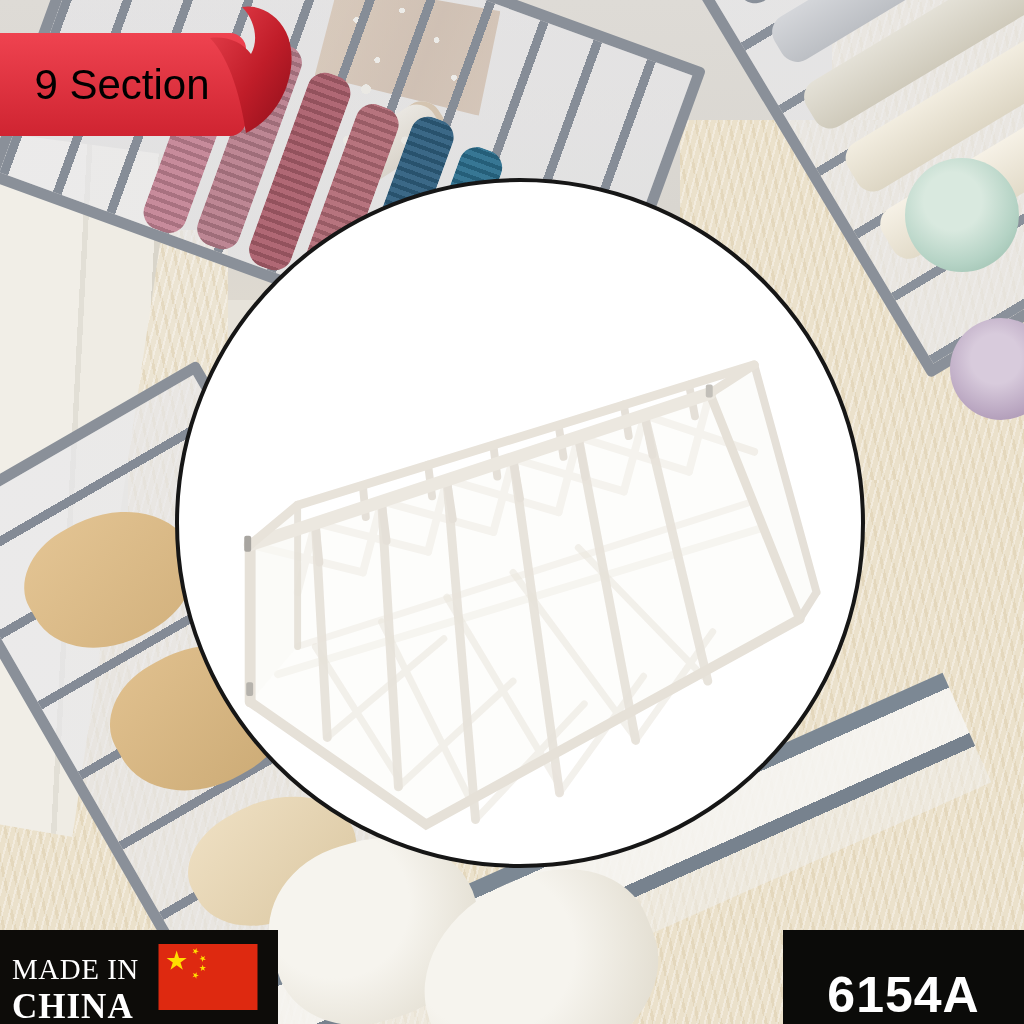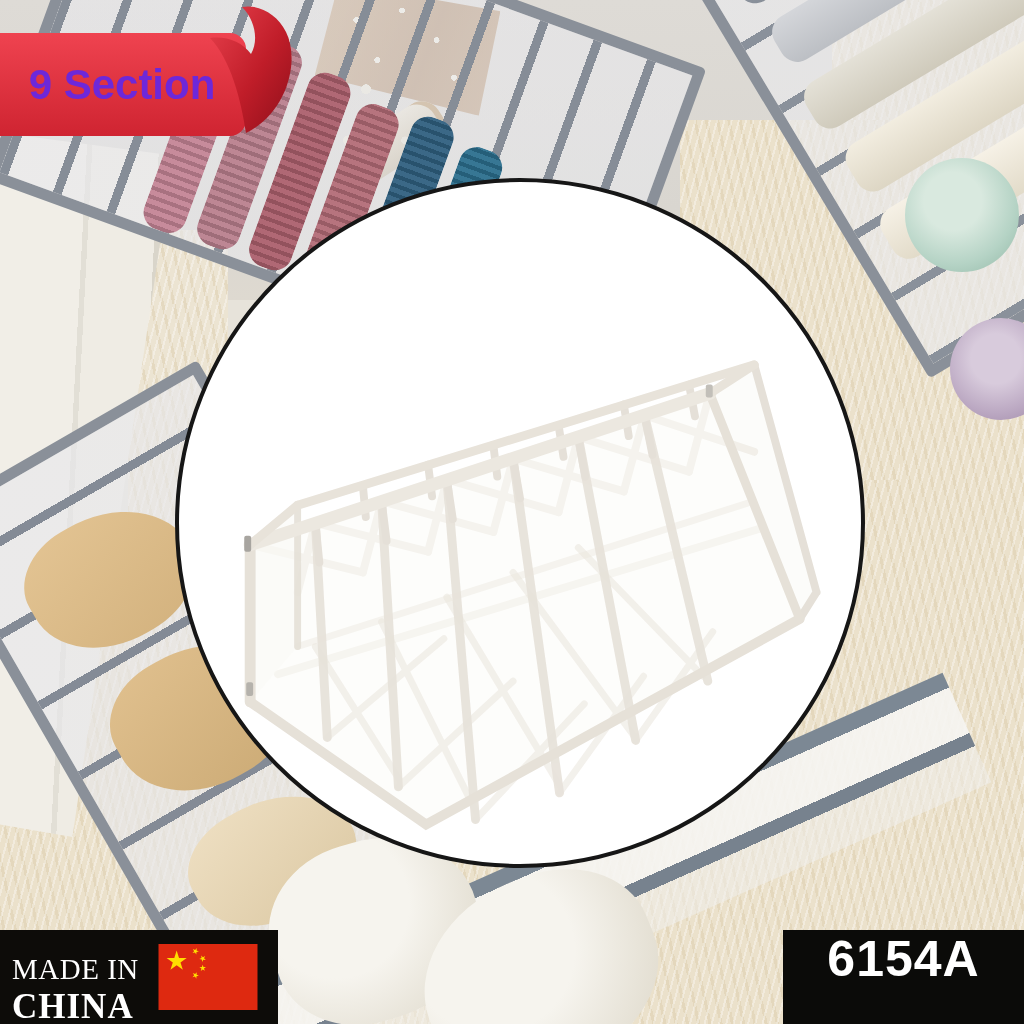--- a/index.html
+++ b/index.html
@@ -78,31 +78,31 @@
   
   .inset{left:175px;top:178px;width:690px;height:690px;border-radius:50%;
          background:#fff;border:4px solid #161616;overflow:hidden;}
   .inset svg{position:absolute;left:0;top:0;}
 
   
   .ribbon{left:0;top:0;width:312px;height:152px;}
   .ribbon svg{position:absolute;inset:0;}
   .ribbon-label{position:absolute;left:12px;top:33px;width:220px;height:103px;
         display:flex;align-items:center;justify-content:center;
-        color:#6d28d9;font-size:42px;font-weight:bold;}
+        color:#000000;font-size:42px;font-weight:normal;}
 
   
   .origin{left:0;top:930px;width:278px;height:94px;background:#0d0c09;
         display:flex;align-items:center;padding-left:12px;}
   .origin-text{width:140px;color:#fff;font-family:"Liberation Serif",serif;line-height:1;margin-top:24px;}
   .origin-l1{font-size:29px;letter-spacing:.5px;}
   .origin-l2{font-size:35px;font-weight:bold;letter-spacing:1px;margin-top:5px;}
   .flag{width:108px;height:66px;margin-left:2px;display:block;}
   .code{left:783px;top:930px;width:241px;height:94px;background:#0b0b09;
-        display:flex;align-items:flex-start;justify-content:center;}
+        display:flex;align-items:flex-end;justify-content:center;}
   .code span{color:#fff;font-size:50px;font-weight:bold;letter-spacing:1px;}
 </style>
 </head>
 <body>
 
 <div class="stage">
 
   <div class="photo">
     <div class="abs wall"></div>
     <div class="abs wall-art"></div>

